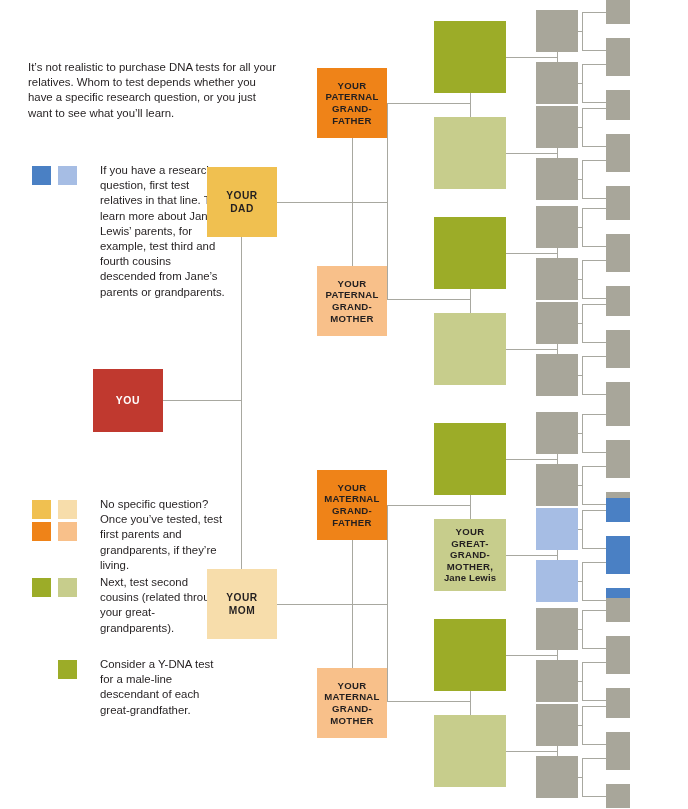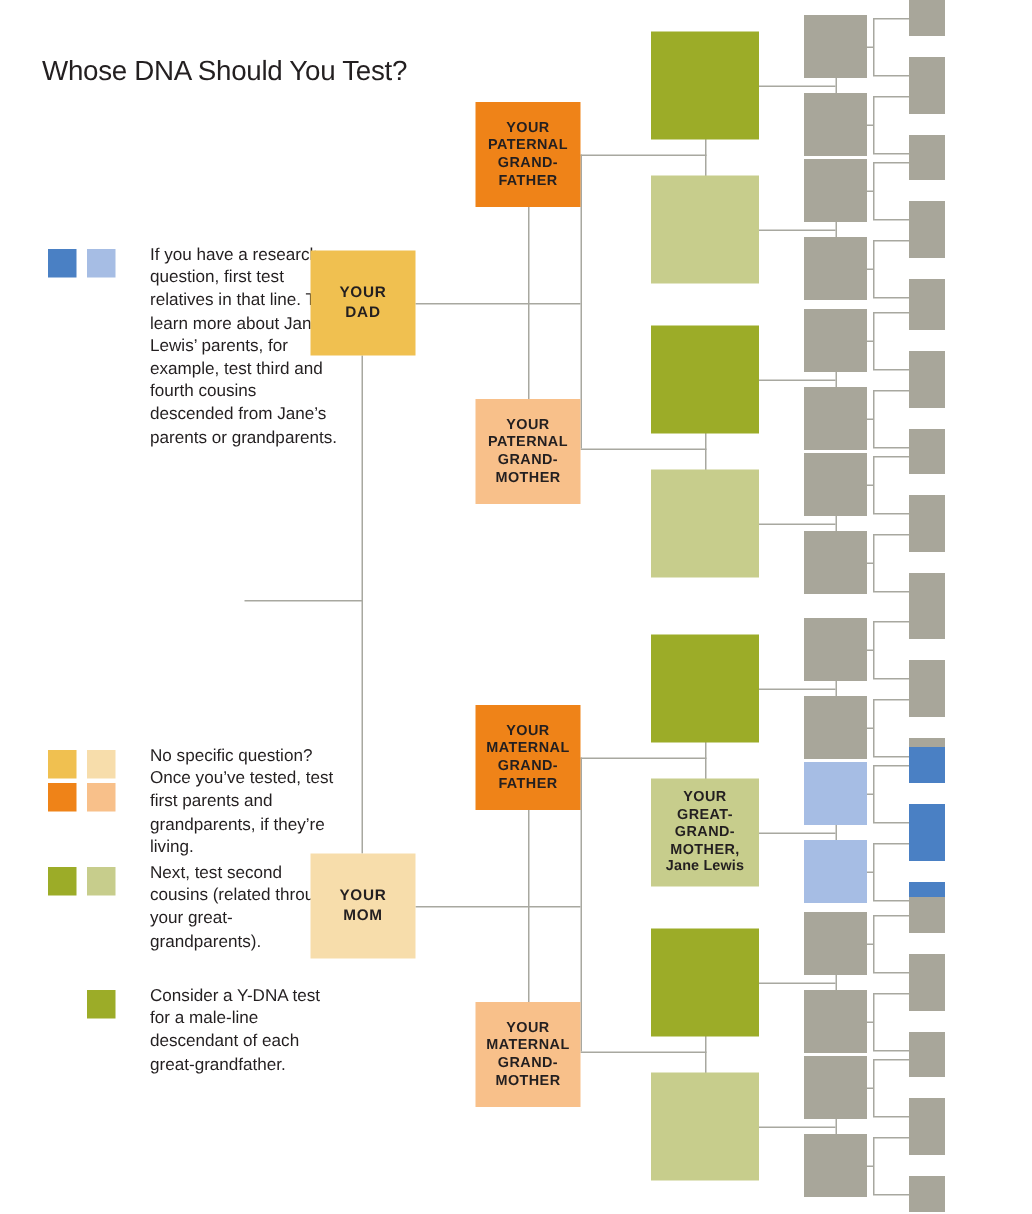--- a/index.html
+++ b/index.html
@@ -56,21 +56,21 @@
   
   .ln { position:absolute; background:#a8a8a0; }
   .ln.h { height:1px; }
   .ln.v { width:1px; }
 </style>
 </head>
 <body>
 
 <div id="canvas">
 
-  <div class="title">Whose DNA Should You Test?</div>
+  <div class="intro">It’s not realistic to purchase DNA tests for all your relatives. Whom to test depends whether you have a specific research question, or you just want to see what you’ll learn.</div>
 
   <div class="legend" id="legend-research">
     <div class="sw-wrap">
       <div class="sw" style="left:0px;  top:0px; background:#4a80c4;"></div>
       <div class="sw" style="left:26px; top:0px; background:#a6bde4;"></div>
     </div>
     <div class="txt">If you have a research question, first test relatives in that line. To learn more about Jane Lewis’ parents, for example, test third and fourth cousins descended from Jane’s parents or grandparents.</div>
   </div>
 
   <div class="legend" id="legend-parents">
@@ -201,20 +201,21 @@
       <div class="ln h" style="left:578px; top:725px; width:4px;"></div>
       <div class="ln v" style="left:582px; top:706px; height:38px;"></div>
       <div class="ln h" style="left:582px; top:706px; width:24px;"></div>
       <div class="ln h" style="left:582px; top:744px; width:24px;"></div>
       <div class="ln h" style="left:578px; top:777px; width:4px;"></div>
       <div class="ln v" style="left:582px; top:758px; height:38px;"></div>
       <div class="ln h" style="left:582px; top:758px; width:24px;"></div>
       <div class="ln h" style="left:582px; top:796px; width:24px;"></div>
     </div>
 
+  <div class="node you" style="left:93px; top:369px; width:70px; height:63px; background:#c0392f;">YOU</div>
 
   <div class="node parent" style="left:207px; top:167px; width:70px; height:70px; background:#f0c050; white-space:pre-line;">YOUR
 DAD</div>
 
   <div class="node parent" style="left:207px; top:569px; width:70px; height:70px; background:#f7ddab; white-space:pre-line;">YOUR
 MOM</div>
 
   <div class="node" style="left:317px; top:68px; width:70px; height:70px; background:#ef8318; white-space:pre-line;">YOUR
 PATERNAL
 GRAND-

